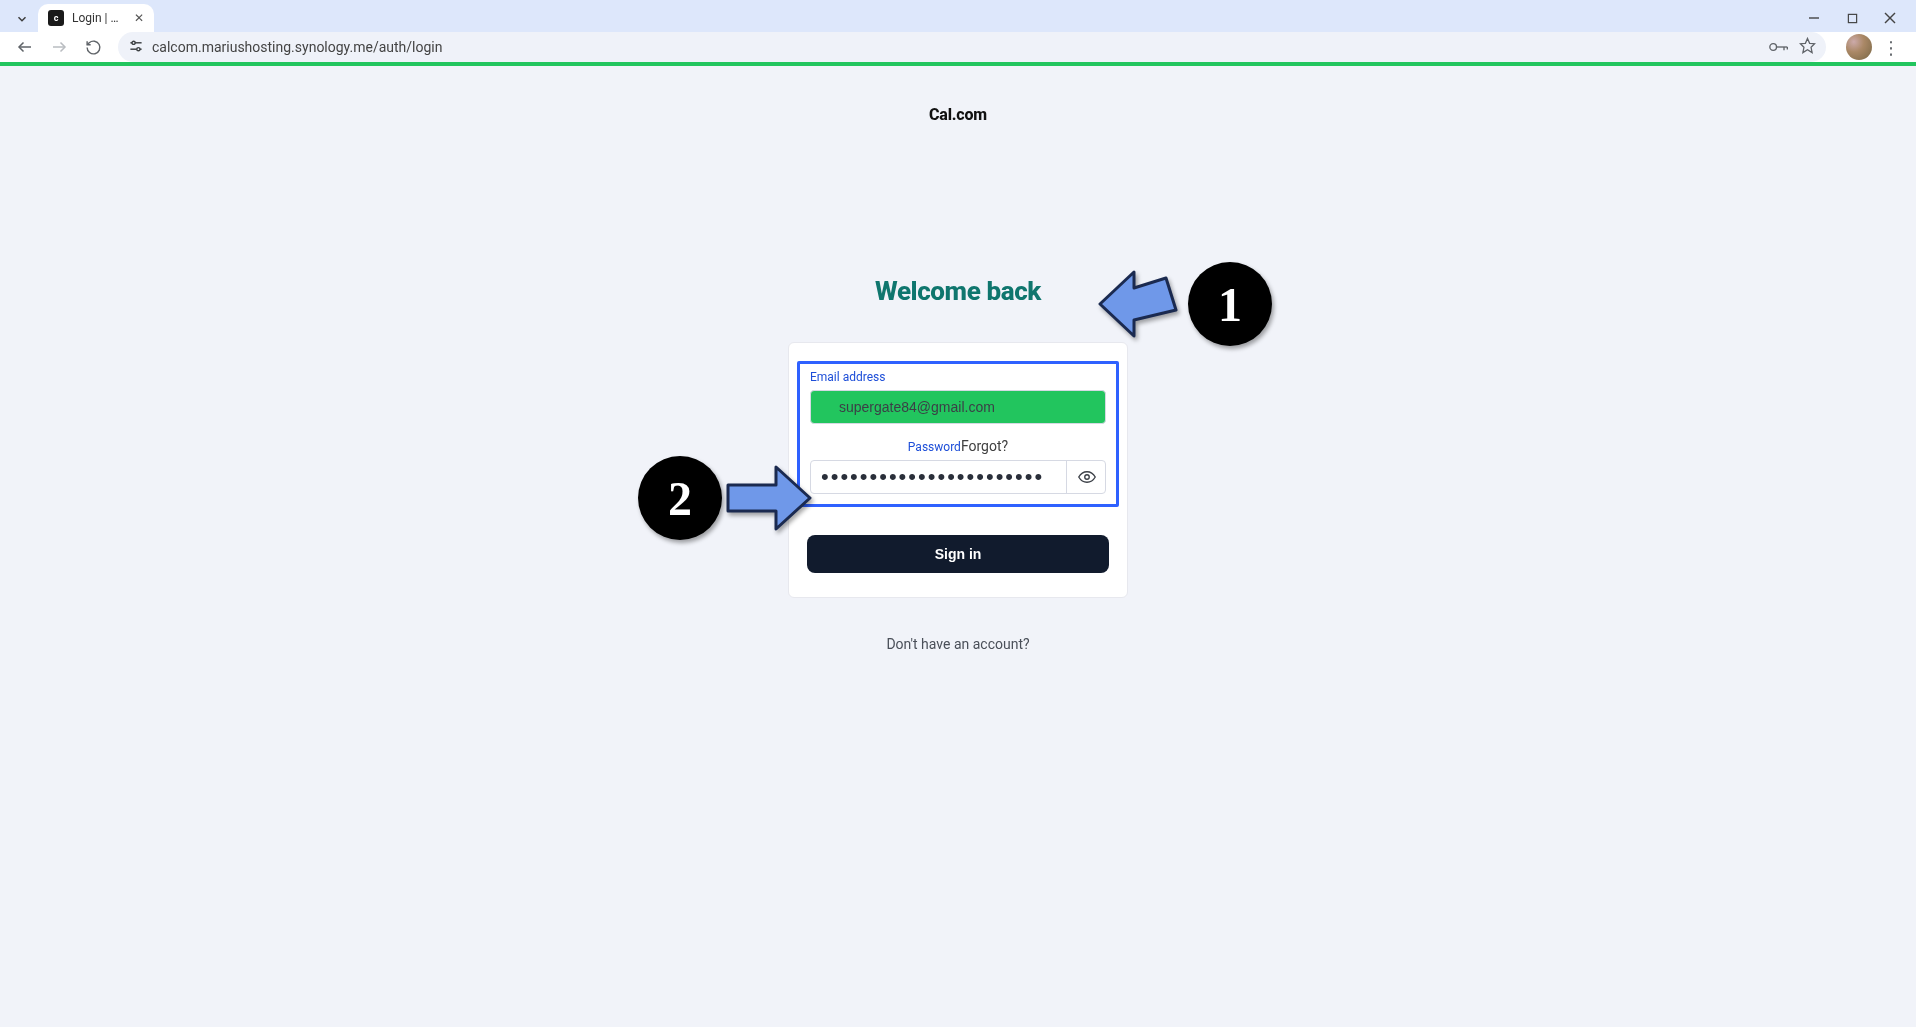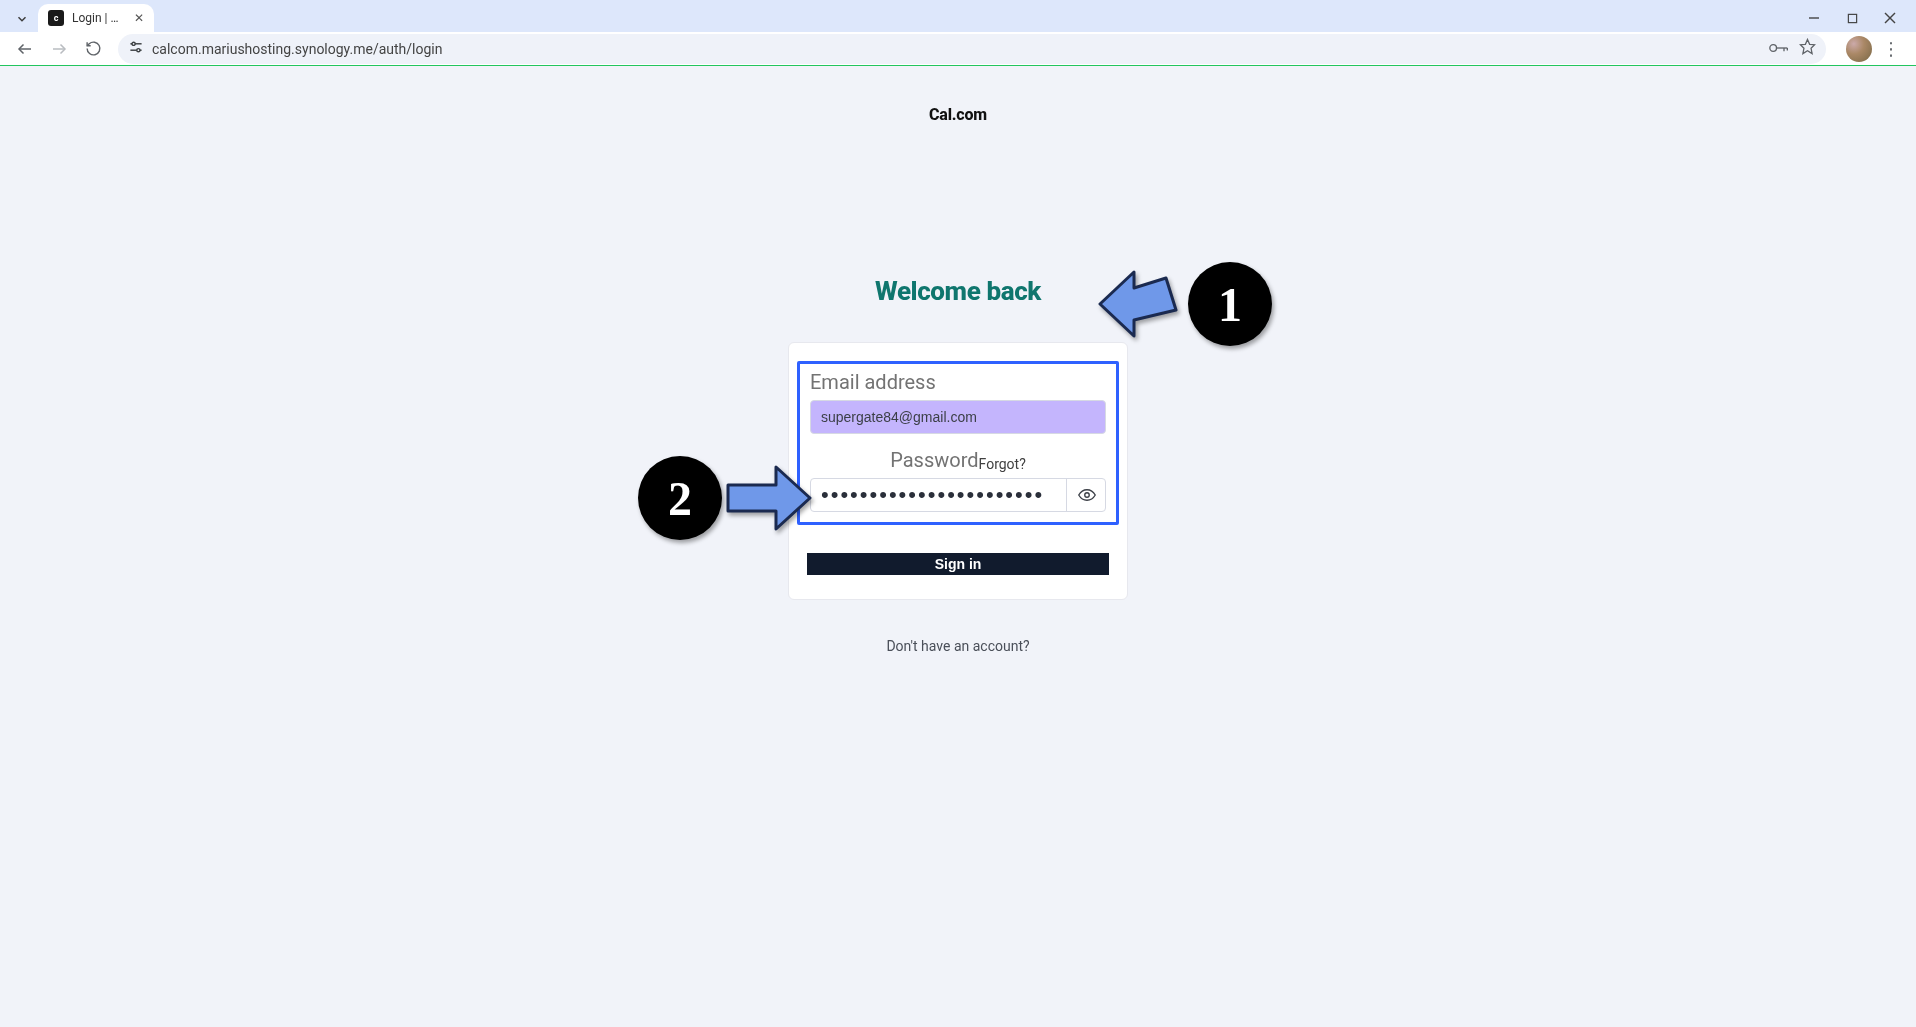--- a/index.html
+++ b/index.html
@@ -8,45 +8,45 @@
     
     .titlebar { height: 32px; background: #dde7fb; display: flex; align-items: flex-end; padding: 4px 8px 0 8px; }
     .chevron-box { width: 28px; height: 26px; display:flex; align-items:center; justify-content:center; color:#3c3c3c; margin-right:2px;}
     .tab { display: flex; align-items: center; gap: 8px; background: #ffffff; border-radius: 10px 10px 0 0; padding: 4px 10px; height: 28px; min-width: 86px; box-shadow: 0 -1px 0 rgba(0,0,0,0); }
     .tab .favicon { width: 16px; height: 16px; background:#1a1a1a; border-radius:3px; display:flex; align-items:center; justify-content:center; color:#fff; font-size:9px; font-weight:700;}
     .tab-title { font-size: 12px; color: #333; white-space: nowrap; overflow:hidden; text-overflow:ellipsis; max-width: 50px; }
     .tab-close { margin-left: 4px; font-size: 12px; color:#555; }
     .win-controls { margin-left:auto; display:flex; align-items:center; gap:2px; height:28px; }
     .win-btn { width: 36px; height: 26px; display:flex; align-items:center; justify-content:center; color:#444; }
 
-    .toolbar { height: 34px; background:#ffffff; display:flex; align-items:center; padding: 0 10px; gap: 4px; border-bottom: 1px solid #22c55e; }
+    .toolbar { height: 34px; background:#ffffff; display:flex; align-items:center; padding: 0 10px; gap: 4px; border-bottom: 4px solid #22c55e; }
     .nav-btn { width: 30px; height: 30px; display:flex; align-items:center; justify-content:center; color:#5f6368; border-radius:50%; }
     .nav-btn.disabled { color:#b9bcc0; }
     .addr-wrap { flex:1; margin: 0 6px; }
     .addr { background:#eff2f9; border-radius: 18px; height: 30px; display:flex; align-items:center; padding: 0 10px; gap:8px; color:#3c4043; }
     .addr-text { font-size: 14px; color:#444; flex:1; }
     .addr-icons { display:flex; align-items:center; gap:10px; color:#5f6368; }
     .avatar { width: 26px; height:26px; border-radius:50%; background: radial-gradient(circle at 30% 30%, #caa 0%, #a86 40%, #764 100%); margin-left:10px; }
     .menu-dots { width: 30px; display:flex; align-items:center; justify-content:center; color:#5f6368; font-size:18px; }
 
     
     .page { position: relative; width: 100%; height: calc(1027px - 32px - 34px); background:#f1f3f9; }
     .brand { position:absolute; top:39px; left:50%; transform:translateX(-50%); font-weight:800; font-size:16px; color:#111; letter-spacing:-0.2px; }
     .center { position:absolute; top:210px; left:50%; transform:translateX(-50%); width: 340px; text-align:center; }
     .welcome { font-size:26px; font-weight:800; color:#0f766e; letter-spacing:-0.4px; margin-bottom: 36px; }
     .card { background:#ffffff; border:1px solid #e7e8ee; border-radius:6px; padding: 24px 18px 24px; text-align:left; }
     .highlight { border: 3px solid #2f61ff; border-radius:2px; padding: 6px 10px 10px; margin: -6px -10px 12px; }
-    .field-label { font-size:20px; color:#737373; margin-bottom:6px; }
-    .input { width:100%; height:34px; border:1px solid #d6d9e3; border-radius:4px; padding: 0 10px; font-size:14px; color:#3b3f46; background:#c4b5fd; }
+    .field-label { font-size:12px; color:#1d4ed8; margin-bottom:6px; }
+    .input { width:100%; height:34px; border:1px solid #d6d9e3; border-radius:4px; padding: 0 28px; font-size:14px; color:#3b3f46; background:#22c55e; }
     .pwd-row .label-row { display:flex; justify-content:center; align-items:flex-end; margin: 14px 0 6px; }
     .forgot { font-size:14px; color:#404040; }
     .pwd-wrap { position:relative; }
     .pwd-input { width:100%; height:34px; border:1px solid #d6d9e3; border-radius:4px; padding: 0 40px 0 10px; font-size:22px; letter-spacing:2px; color:#2a2f3a; background:#fff; }
     .eye { position:absolute; right:0; top:0; height:34px; width:40px; display:flex; align-items:center; justify-content:center; border-left:1px solid #d6d9e3; color:#3b3f46; }
-    .signin { margin-top:16px; width:100%; height:22px; background:#111b2d; color:#fff; border:none; border-radius:0; font-size:14px; font-weight:600; cursor:pointer; }
+    .signin { margin-top:16px; width:100%; height:38px; background:#111b2d; color:#fff; border:none; border-radius:8px; font-size:14px; font-weight:600; cursor:pointer; }
     .below-card { margin-top: 38px; text-align:center; font-size:14px; color:#4a4f59; }
 
     
     .callout { position:absolute; display:flex; align-items:center; filter: drop-shadow(2px 3px 2px rgba(0,0,0,0.35)); }
     .badge { width:84px; height:84px; border-radius:50%; background:#000; color:#fff; display:flex; align-items:center; justify-content:center; font-size:48px; font-weight:800; font-family: Georgia, 'Times New Roman', serif; }
     .arrow-left svg, .arrow-right svg { display:block; }
 
     .callout-1 { top: 196px; left: calc(50% + 140px); }
     .callout-2 { top: 390px; left: calc(50% - 320px); }
 

